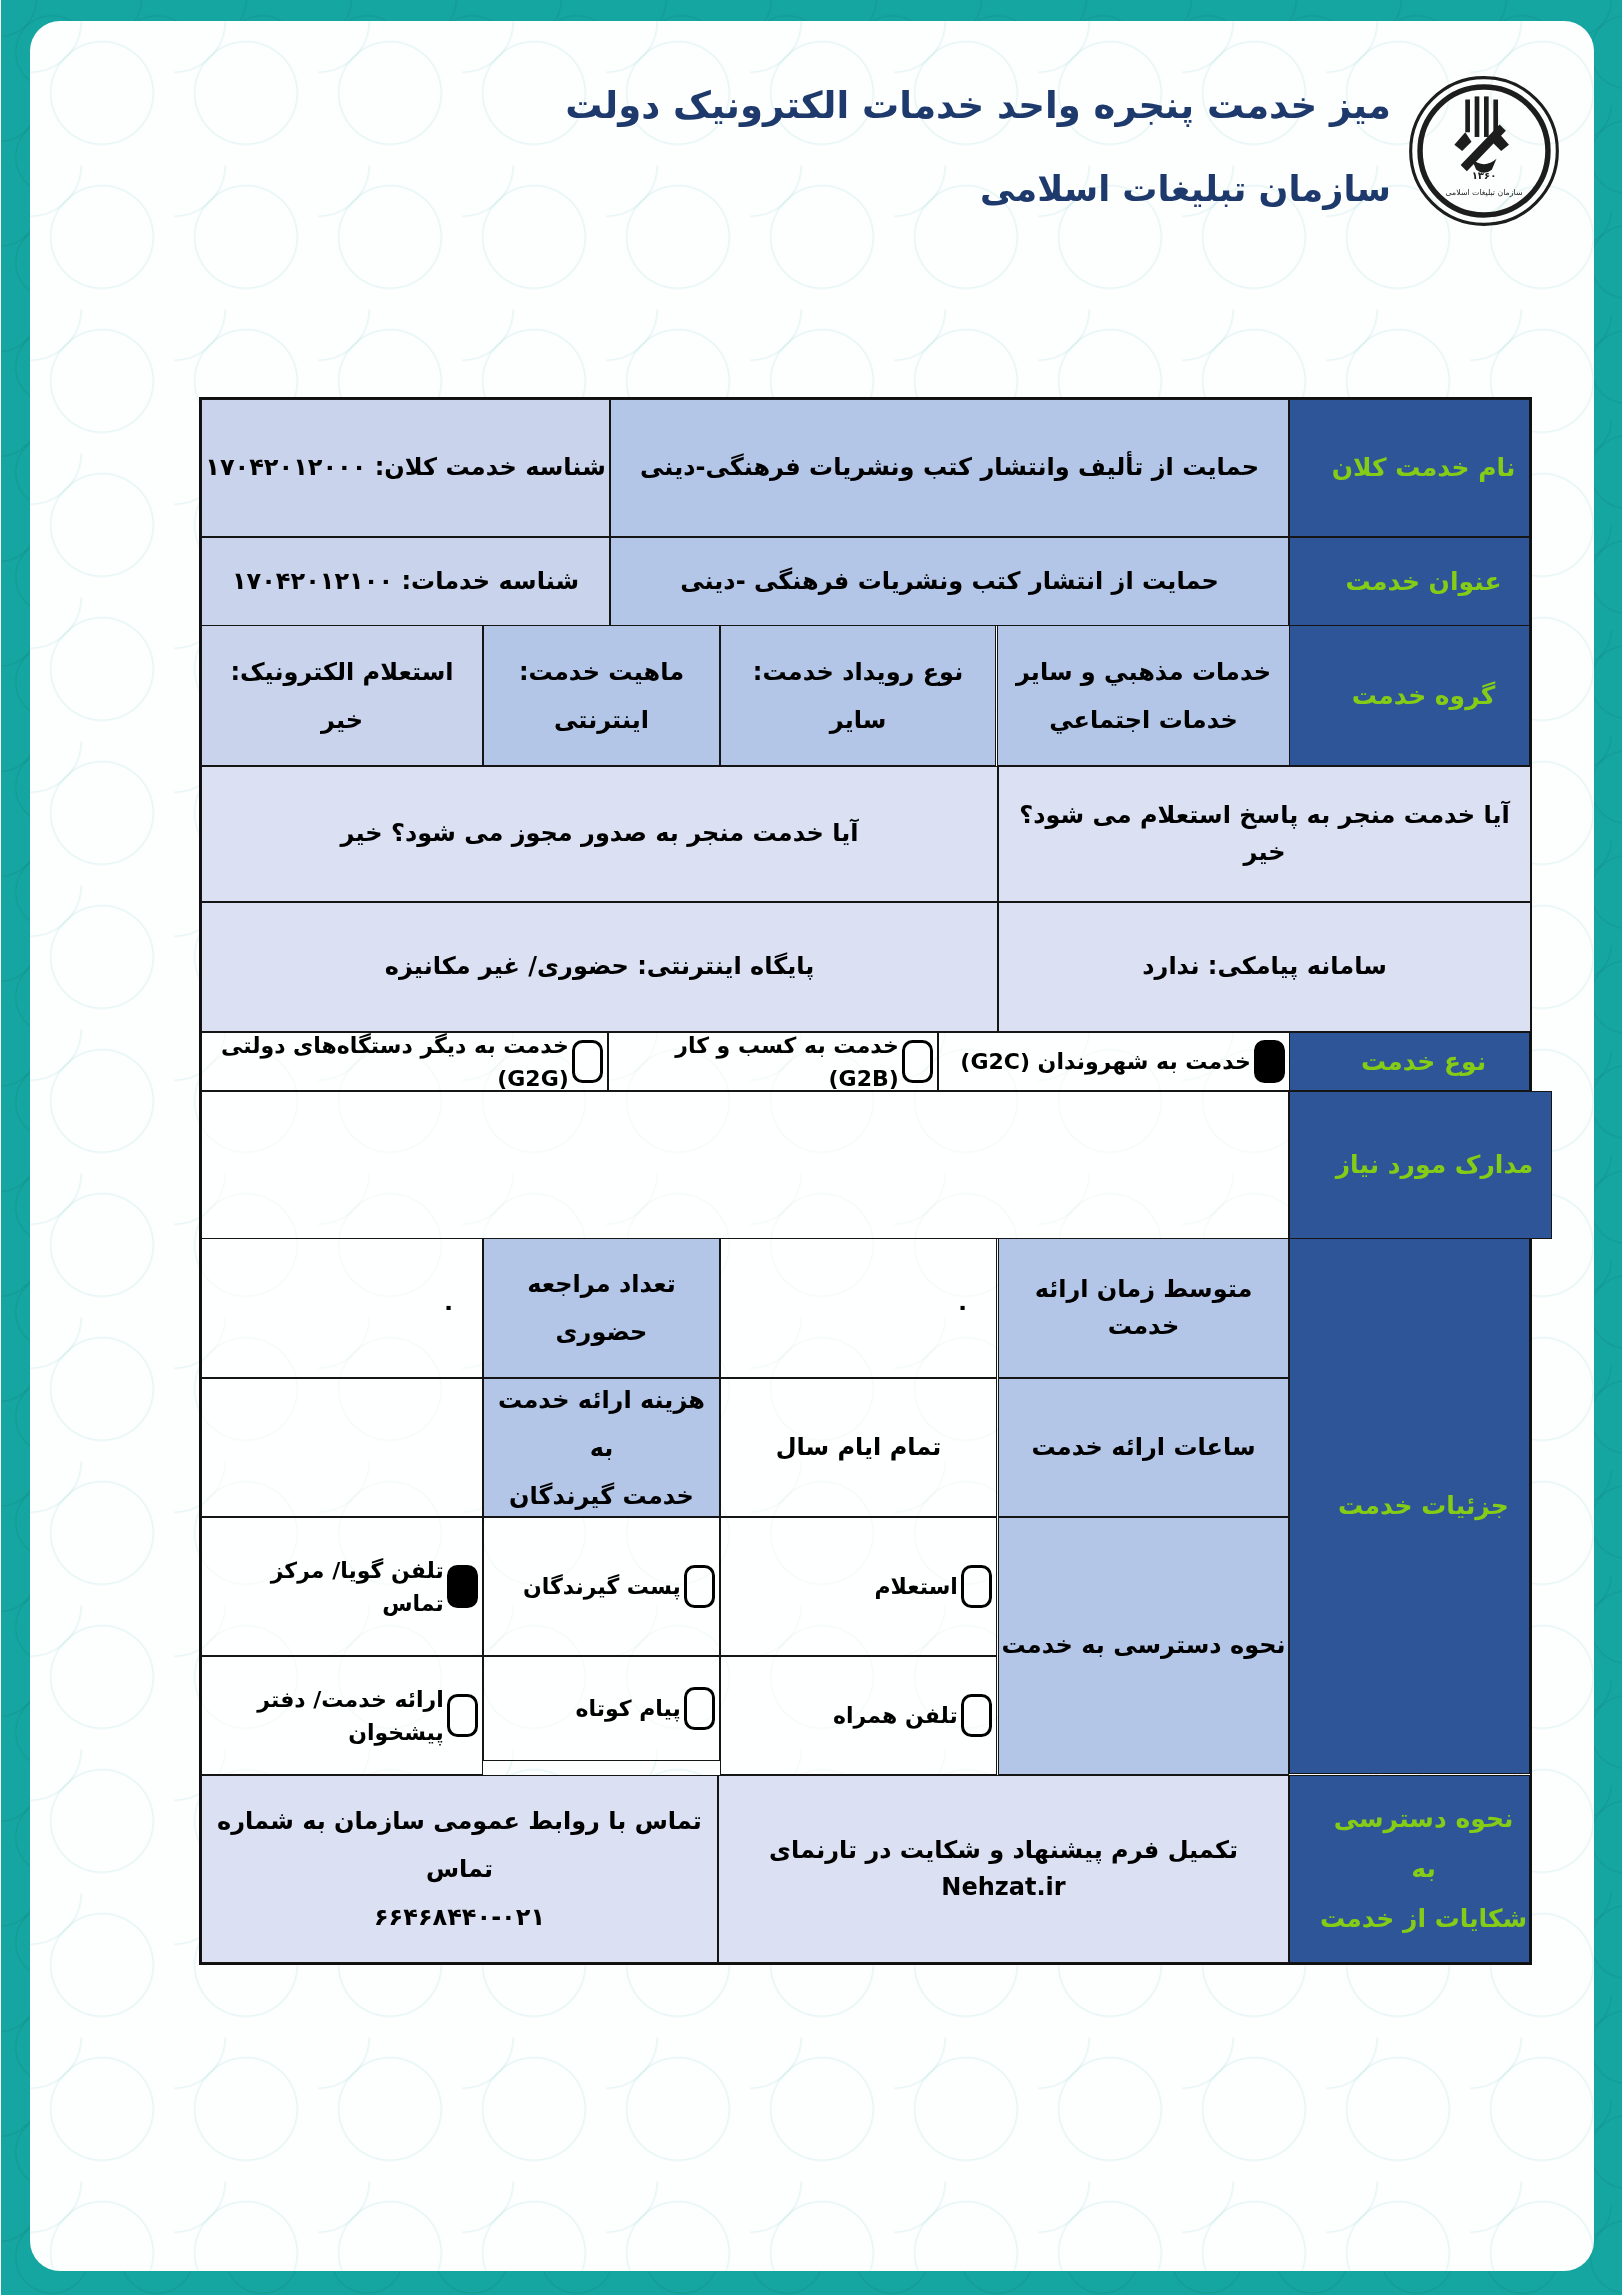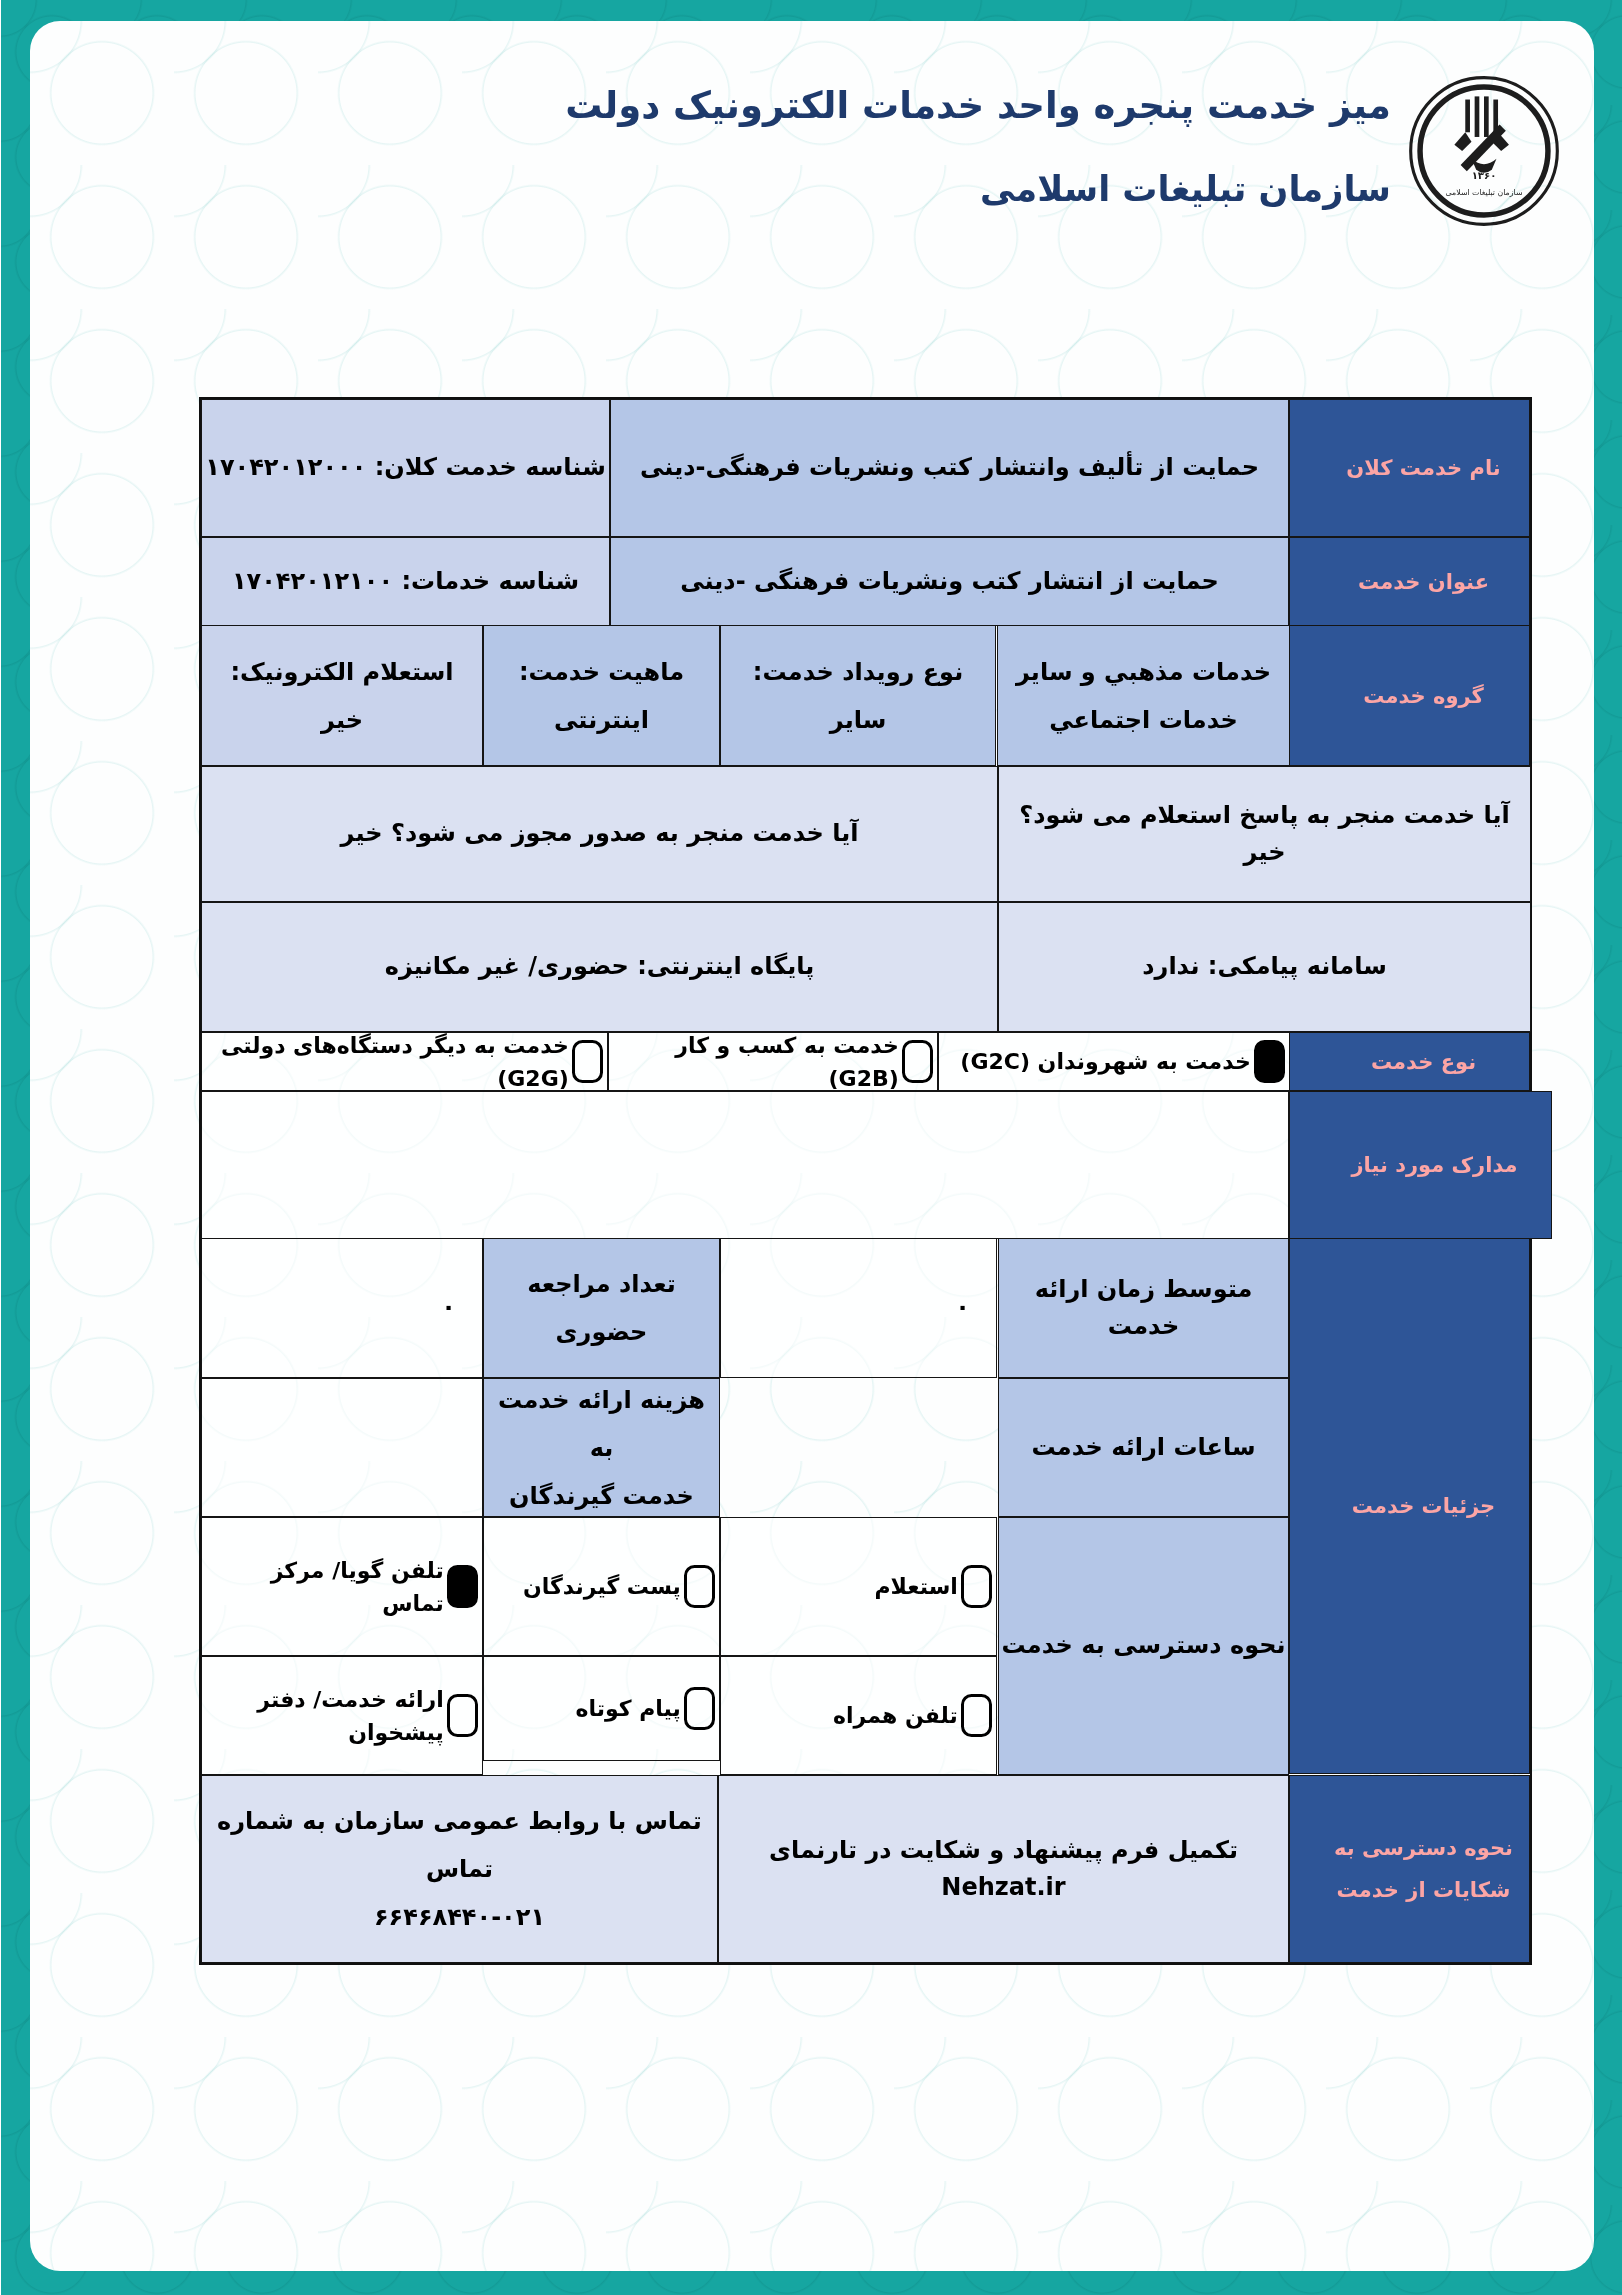--- a/index.html
+++ b/index.html
@@ -30,21 +30,21 @@
   .title-1{font-size:37px;font-weight:bold;letter-spacing:-0.7px;}
   .title-2{font-size:35px;font-weight:bold;margin-top:42px;}
   .logo{position:absolute;left:1406px;top:73px;width:156px;height:156px;}
   
   .tbl{position:absolute;left:199px;top:397px;width:1329px;height:1564px;border:2.6px solid #101010;box-sizing:content-box;}
   .cell{
     position:absolute;box-sizing:border-box;border:1.3px solid #151515;
     display:flex;flex-direction:column;align-items:center;justify-content:center;
     font-weight:bold;font-size:24px;color:#000;text-align:center;line-height:1.55;
   }
-  .c-label{background:#2e5597;color:#fca5a5;font-size:21px;line-height:2.0;padding-left:28px;}
+  .c-label{background:#2e5597;color:#84cc16;font-size:25px;line-height:2.0;padding-left:28px;}
   .c-blue{background:#b4c6e7;}
   .c-blue-l{background:#c9d3ec;}
   .c-peri{background:#dbe1f2;}
   .c-white{background:rgba(255,255,255,.55);}
   .two-line{line-height:2.0;align-items:center;}
   .cb-cell{flex-direction:row;justify-content:flex-start;align-items:center;gap:3.3px;padding:0 3.9px;font-size:22px;text-align:right;line-height:1.5;}
   .cb{flex:none;width:25px;height:37px;border:3.9px solid #000;border-radius:10.5px;background:transparent;}
   .cb.filled{background:#000;border-color:#000;}
   .val-right{flex-direction:row;justify-content:flex-start;padding-right:26px;}
 </style>
@@ -133,20 +133,21 @@
 
     <div class="cell c-blue" style="left:797px;top:839px;width:291px;height:140px">متوسط زمان ارائه خدمت</div>
     <div class="cell c-white val-right" style="left:519px;top:839px;width:277px;height:140px">۰</div>
     <div class="cell c-blue two-line" style="left:282px;top:839px;width:237px;height:140px">
       <div>تعداد مراجعه</div>
       <div>حضوری</div>
     </div>
     <div class="cell c-white val-right" style="left:0;top:839px;width:282px;height:140px">۰</div>
 
     <div class="cell c-blue" style="left:797px;top:979px;width:291px;height:139px">ساعات ارائه خدمت</div>
+    <div class="cell c-white" style="left:519px;top:979px;width:277px;height:139px">تمام ایام سال</div>
     <div class="cell c-blue two-line" style="left:282px;top:979px;width:237px;height:139px">
       <div>هزینه ارائه خدمت به</div>
       <div>خدمت گیرندگان</div>
     </div>
     <div class="cell c-white" style="left:0;top:979px;width:282px;height:139px"></div>
 
     <div class="cell c-blue" style="left:797px;top:1118px;width:291px;height:258px">نحوه دسترسی به خدمت</div>
 
     <div class="cell c-white cb-cell" style="left:519px;top:1118px;width:277px;height:139px">
       <span class="cb"></span>

